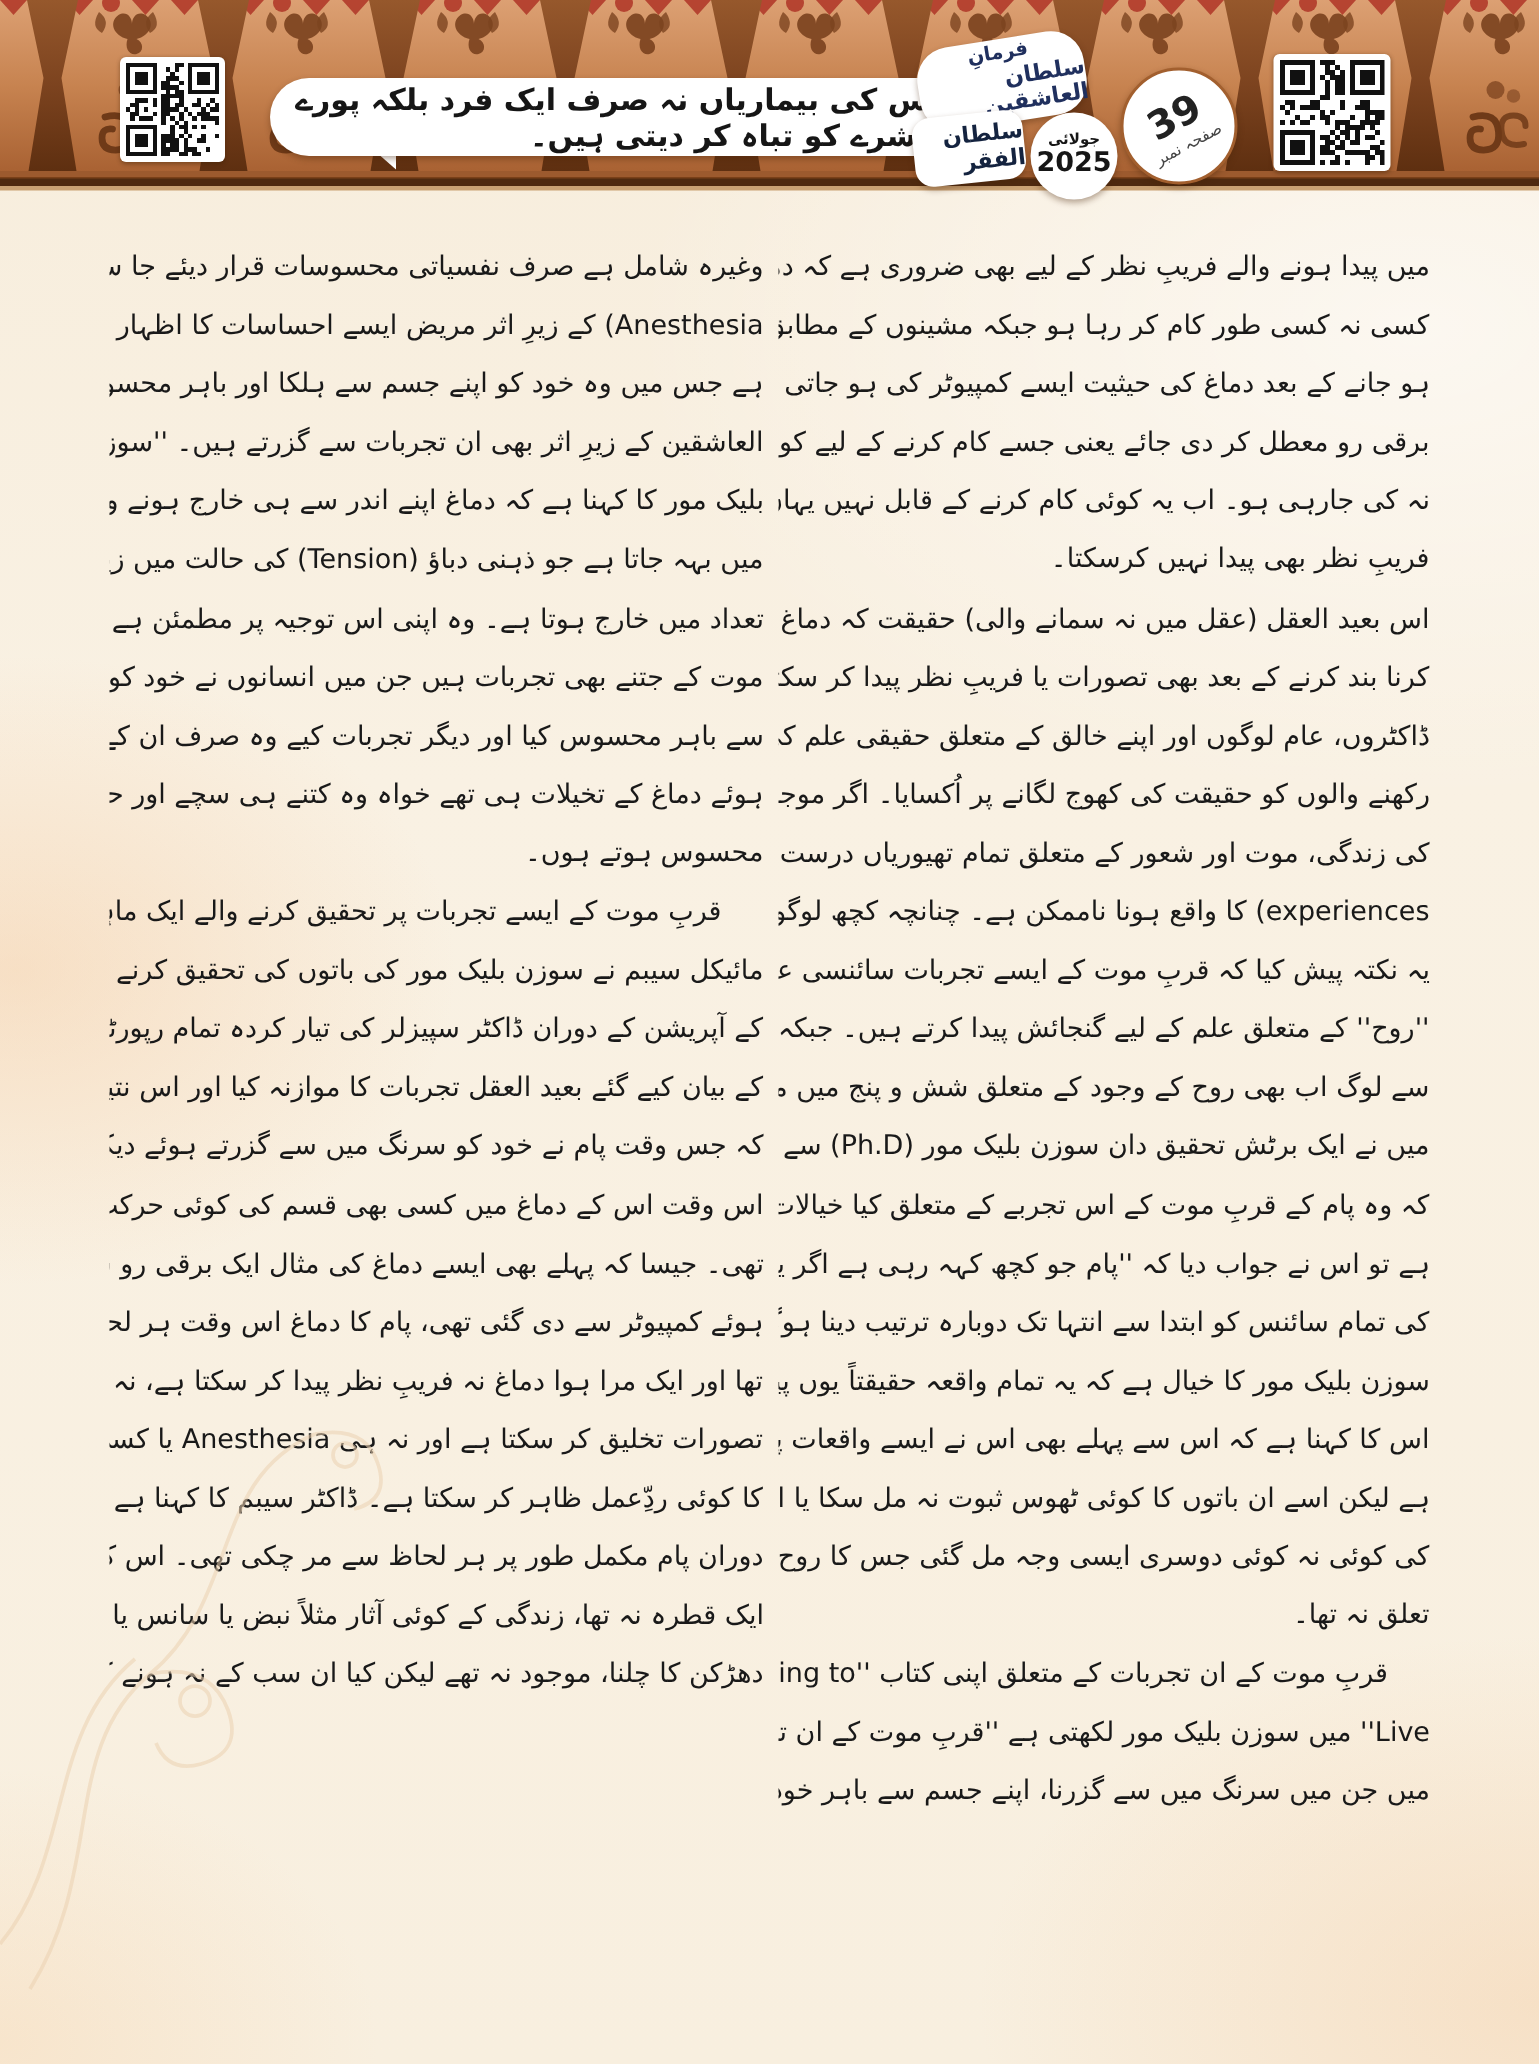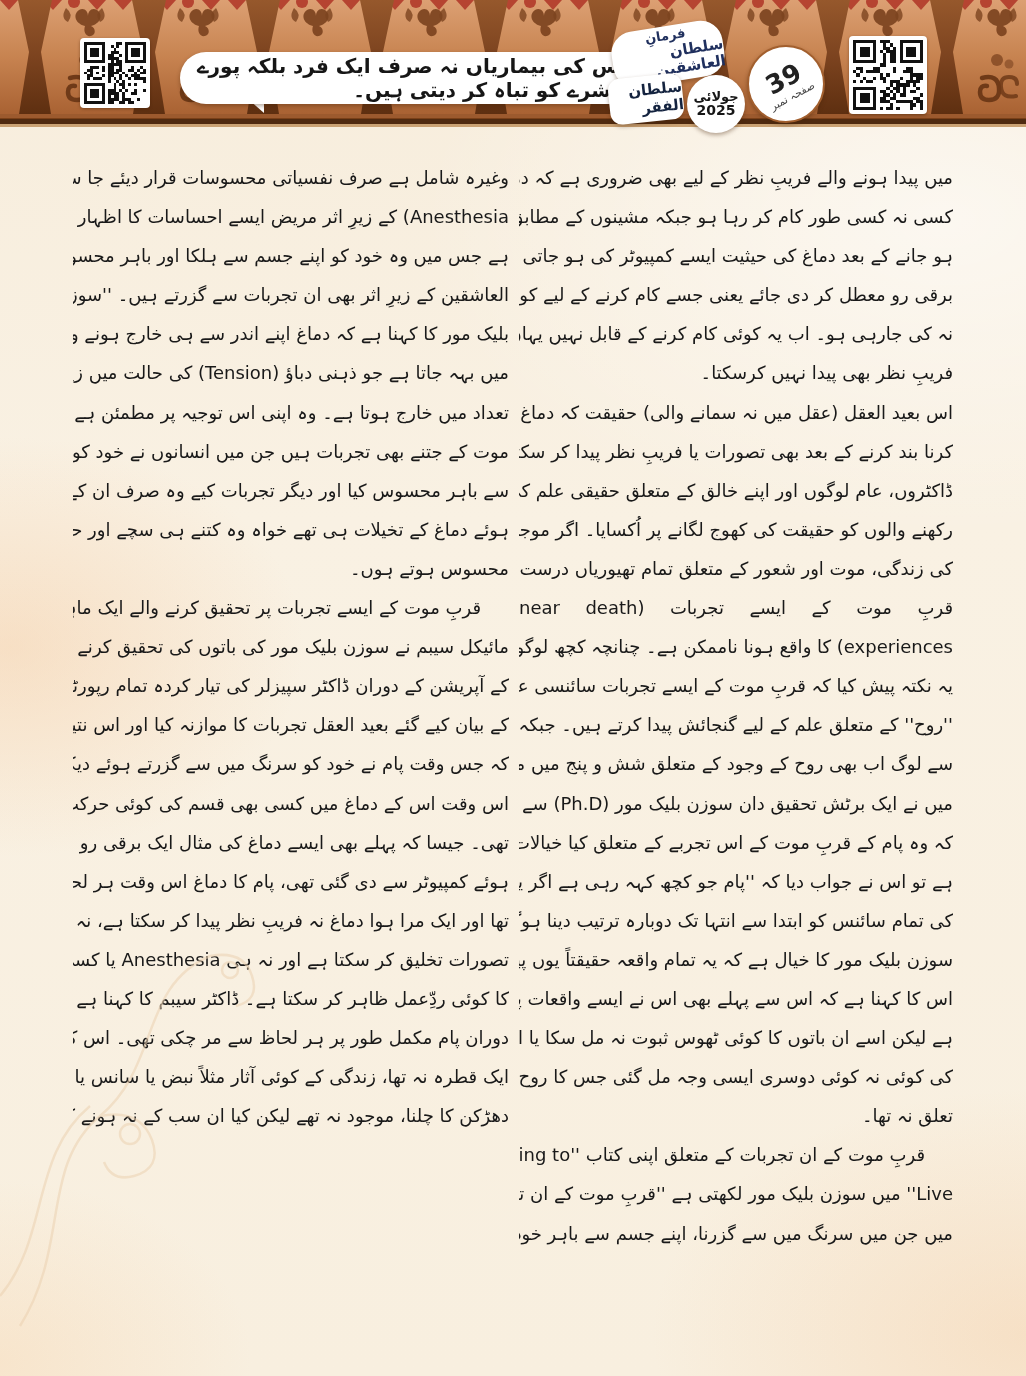--- a/index.html
+++ b/index.html
@@ -32,22 +32,22 @@
   .banner-tail{
     position:absolute;left:238px;top:99px;width:0;height:0;z-index:2;
     border-left:10px solid transparent;border-right:16px solid #fff;border-bottom:14px solid transparent;
   }
   .badge{position:absolute;background:#fff;box-shadow:0 2px 4px rgba(70,35,8,.4);display:flex;flex-direction:column;align-items:center;justify-content:center;z-index:4;}
   .farman-badge{left:612px;top:26px;width:112px;height:56px;border-radius:22px;transform:rotate(-9deg);color:#20305e;direction:rtl;line-height:1.15;}
   .farman-l1{font-size:13px;font-weight:bold;}
   .farman-l2{font-size:15px;font-weight:bold;}
   .logo-badge{left:609px;top:76px;width:74px;height:46px;border-radius:12px;transform:rotate(-6deg);color:#14233f;font-size:15px;font-weight:bold;direction:rtl;}
   .date-badge{left:687px;top:75px;width:58px;height:58px;border-radius:50%;color:#161616;direction:rtl;line-height:1.05;}
-  .date-month{font-size:13px;font-weight:bold;}
-  .date-year{font-size:14px;font-weight:bold;}
+  .date-month{font-size:10px;font-weight:bold;}
+  .date-year{font-size:18px;font-weight:bold;}
   .page-circle{
     position:absolute;left:747px;top:45px;width:74px;height:74px;border-radius:50%;
     background:#fff;border:2px solid #a25f2e;box-shadow:0 2px 4px rgba(70,35,8,.4);
     display:flex;align-items:center;justify-content:center;z-index:4;
   }
   .page-circle-inner{transform:rotate(-28deg);text-align:center;direction:rtl;}
   .page-num{font-size:26px;font-weight:bold;color:#222;line-height:1;}
   .page-num-label{font-size:10.5px;color:#444;letter-spacing:1px;}
   
   .text-columns{position:absolute;top:158px;left:73px;width:880px;display:flex;gap:10px;}
@@ -456,21 +456,20 @@
         <div class="tline">کسی نہ کسی طور کام کر رہا ہو جبکہ مشینوں کے مطابق طبعی موت ثابت</div>
         <div class="tline">ہو جانے کے بعد دماغ کی حیثیت ایسے کمپیوٹر کی ہو جاتی ہے جس کی</div>
         <div class="tline">برقی رو معطل کر دی جائے یعنی جسے کام کرنے کے لیے کوئی قوت مہیا</div>
         <div class="tline">نہ کی جارہی ہو۔ اب یہ کوئی کام کرنے کے قابل نہیں یہاں تک کہ</div>
         <div class="tline end">فریبِ نظر بھی پیدا نہیں کرسکتا۔</div>
         <div class="tline">اس بعید العقل (عقل میں نہ سمانے والی) حقیقت کہ دماغ مکمل طور پر کام</div>
         <div class="tline">کرنا بند کرنے کے بعد بھی تصورات یا فریبِ نظر پیدا کر سکتا ہے، نے</div>
         <div class="tline">ڈاکٹروں، عام لوگوں اور اپنے خالق کے متعلق حقیقی علم کی طلب</div>
         <div class="tline">رکھنے والوں کو حقیقت کی کھوج لگانے پر اُکسایا۔ اگر موجودہ سائنس</div>
         <div class="tline">کی زندگی، موت اور شعور کے متعلق تمام تھیوریاں درست ہیں تو</div>
-        <div class="tline">قربِ موت کے ایسے تجربات (near death</div>
         <div class="tline">experiences) کا واقع ہونا ناممکن ہے۔ چنانچہ کچھ لوگوں نے</div>
         <div class="tline">یہ نکتہ پیش کیا کہ قربِ موت کے ایسے تجربات سائنسی علوم میں</div>
         <div class="tline">''روح'' کے متعلق علم کے لیے گنجائش پیدا کرتے ہیں۔ جبکہ بہت</div>
         <div class="tline end">سے لوگ اب بھی روح کے وجود کے متعلق شش و پنج میں مبتلا ہیں۔</div>
         <div class="tline">میں نے ایک برٹش تحقیق دان سوزن بلیک مور (Ph.D) سے پوچھا</div>
         <div class="tline">کہ وہ پام کے قربِ موت کے اس تجربے کے متعلق کیا خیالات رکھتی</div>
         <div class="tline">ہے تو اس نے جواب دیا کہ ''پام جو کچھ کہہ رہی ہے اگر یہ سچ ہے تو تمام</div>
         <div class="tline">کی تمام سائنس کو ابتدا سے انتہا تک دوبارہ ترتیب دینا ہوگا۔'' البتہ</div>
         <div class="tline">سوزن بلیک مور کا خیال ہے کہ یہ تمام واقعہ حقیقتاً یوں پیش نہ آیا ہوگا۔</div>
         <div class="tline">اس کا کہنا ہے کہ اس سے پہلے بھی اس نے ایسے واقعات پر تحقیق کی</div>

